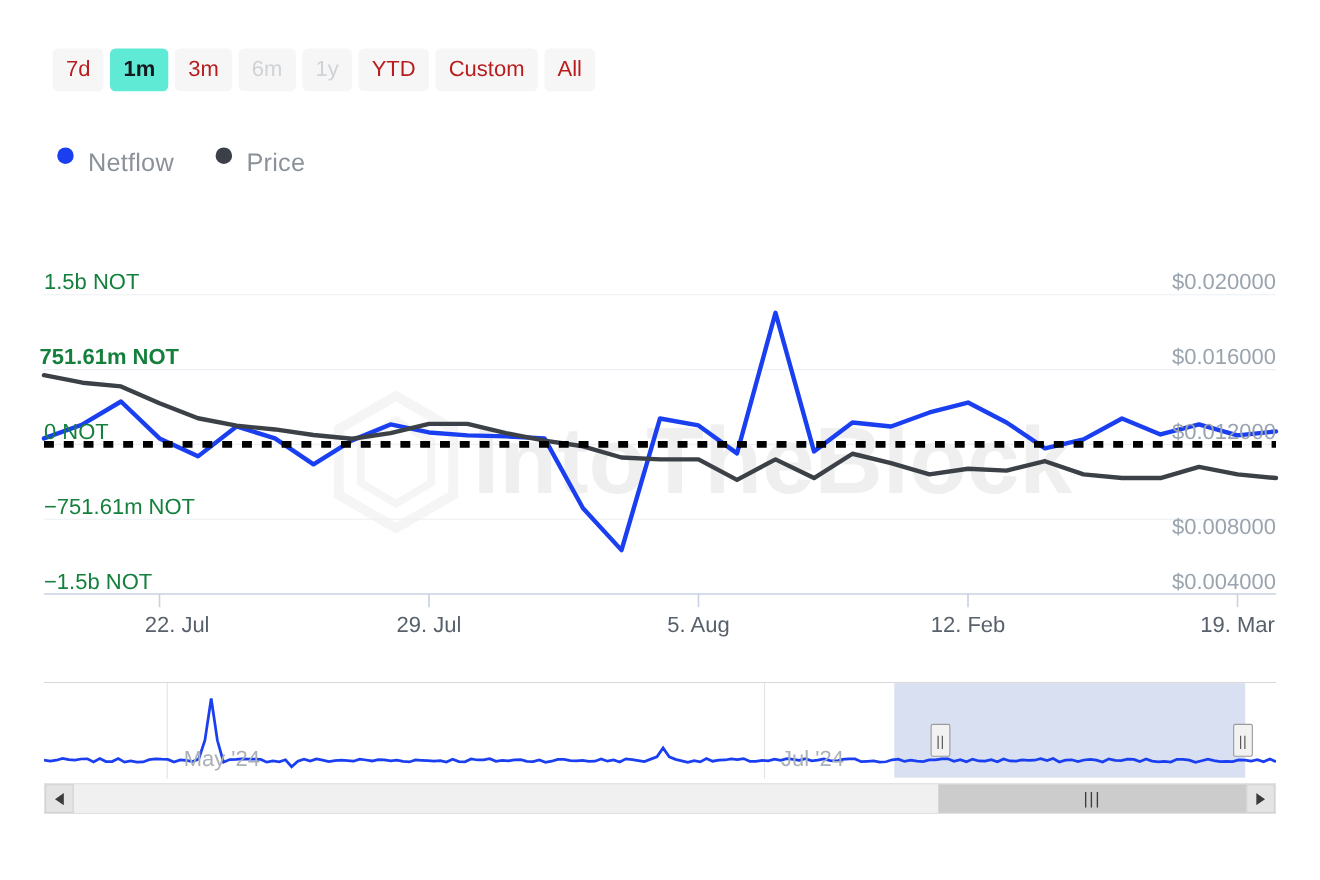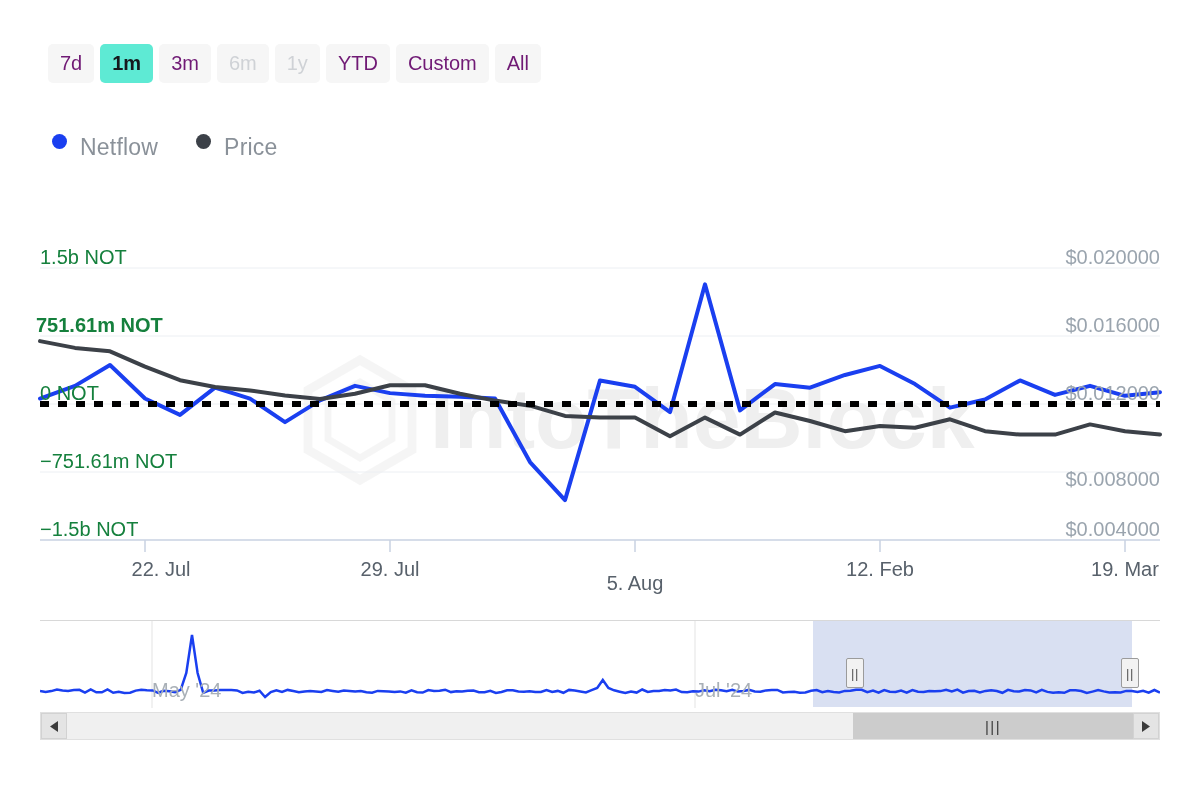--- a/index.html
+++ b/index.html
@@ -26,21 +26,21 @@
     gap: 6px;
   }
   .range-btn {
     background: #f6f6f6;
     border: none;
     border-radius: 5px;
     padding: 7px 12px 8px 12px;
     font-family: "Liberation Sans", sans-serif;
     font-size: 20px;
     line-height: 24px;
-    color: #701a75;
+    color: #b91c1c;
     cursor: pointer;
     white-space: nowrap;
   }
   .range-btn.active {
     background: #5eead4;
     font-weight: bold;
     color: #16191d;
   }
   .range-btn.disabled {
     color: #cfd2d6;
@@ -112,20 +112,21 @@
     top: 620px;
     width: 1120px;
     height: 88px;
   }
   .nav-month {
     position: absolute;
     font-size: 20px;
     color: #a9b0b7;
     top: 679px;
     white-space: nowrap;
+    padding-left: 15px;
   }
   #scrollbar {
     position: absolute;
     left: 40px;
     top: 712px;
     width: 1120px;
     height: 28px;
     background: #f0f0f0;
     border: 1px solid #e0e0e0;
     box-sizing: border-box;
@@ -252,21 +253,21 @@
 <div id="right-axis-labels">
     <div class="axis-label-right" style="right: 40px; top: 246px;">$0.020000</div>
     <div class="axis-label-right" style="right: 40px; top: 314px;">$0.016000</div>
     <div class="axis-label-right" style="right: 40px; top: 382px;">$0.012000</div>
     <div class="axis-label-right" style="right: 40px; top: 468px;">$0.008000</div>
     <div class="axis-label-right" style="right: 40px; top: 518px;">$0.004000</div>
   </div>
 <div id="x-axis-labels">
     <div class="axis-label-x" style="left: 145px; top: 558px; margin-left: 16px;">22. Jul</div>
     <div class="axis-label-x" style="left: 390px; top: 558px;">29. Jul</div>
-    <div class="axis-label-x" style="left: 635px; top: 558px; margin-top: 14px;">5. Aug</div>
+    <div class="axis-label-x" style="left: 635px; top: 558px;">5. Aug</div>
     <div class="axis-label-x" style="left: 880px; top: 558px;">12. Feb</div>
     <div class="axis-label-x" style="left: 1125px; top: 558px;">19. Mar</div>
   </div>
 
 <div id="navigator">
   <svg width="1120" height="88" xmlns="http://www.w3.org/2000/svg">
     <rect x="0" y="0" width="1120" height="88" fill="#ffffff"></rect>
     <line x1="0" y1="0.5" x2="1120" y2="0.5" stroke="#d8d8d8" stroke-width="1"></line>
     <rect id="nav-selection" x="773" y="1" width="319" height="86" fill="#ccd6ee" opacity="0.75"></rect>
     <line x1="112" y1="1" x2="112" y2="88" stroke="#e3e3e3" stroke-width="1"></line>

